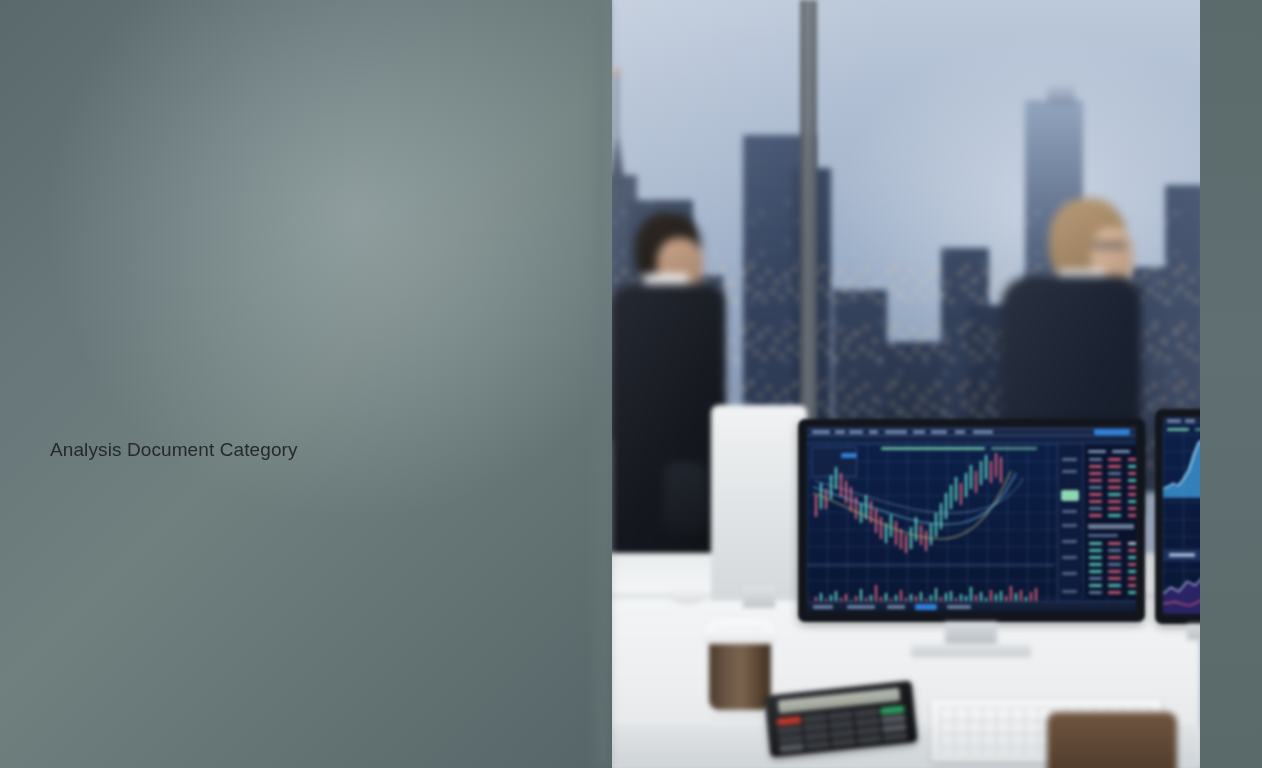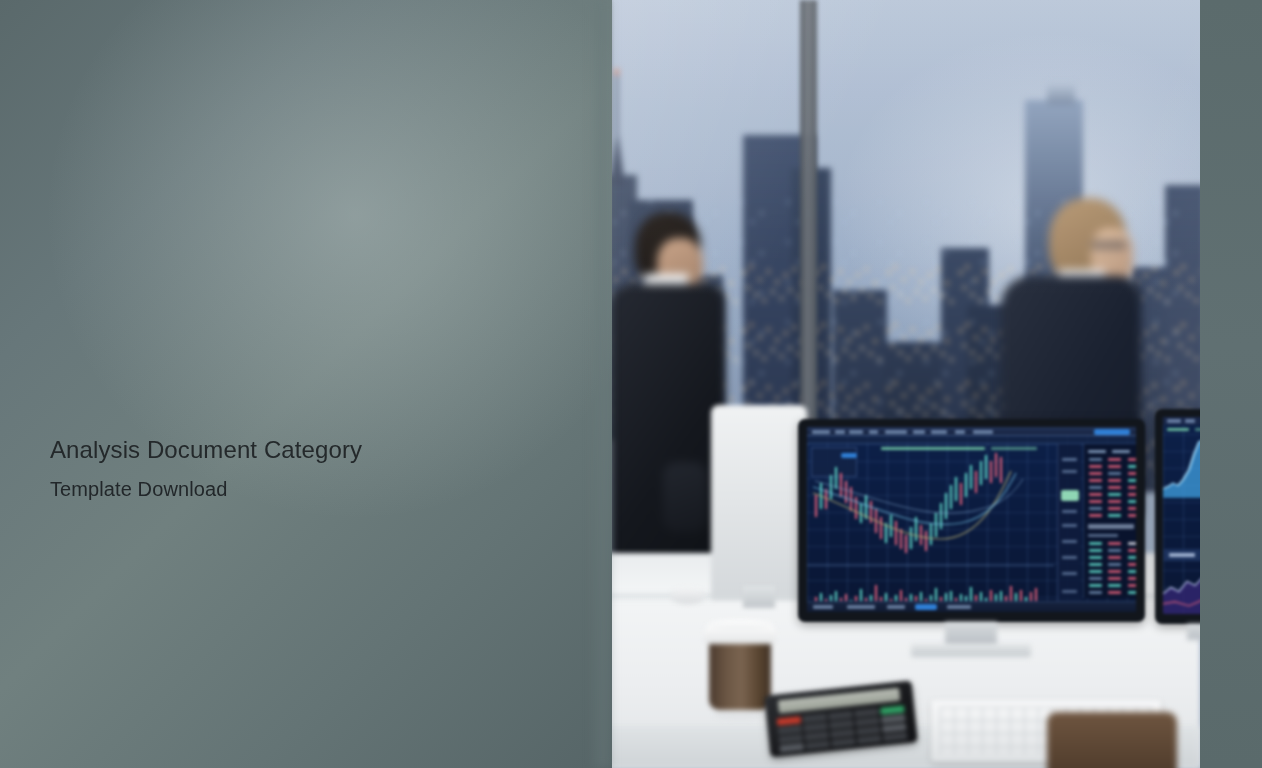--- a/index.html
+++ b/index.html
@@ -199,21 +199,21 @@
     font-weight:400;
     line-height:66px;
     letter-spacing:-0.2px;
     text-shadow:0 1px 3px rgba(40,52,54,.35);
     white-space:pre-line;
   }
 
   .subtitle {
     margin-top:31px;
     color:#24292b;
-    font-size:24px;
+    font-size:19px;
     font-weight:400;
     line-height:30px;
     letter-spacing:.1px;
   }
   .subtitle2 {
     margin-top:11px;
     color:#22272a;
     font-size:20px;
     font-weight:400;
     line-height:26px;
@@ -596,19 +596,18 @@
     <div class="chair" style="left:452px; top:712px; width:130px; height:64px;"></div>
 
     <div class="photo-veil"></div>
   </div>
 
   <div class="panel">
     <div class="panel-edge"></div>
 
     <div class="text-block">
       <div class="subtitle">Analysis Document Category</div>
-      <div class="subtitle2">Template Download</div>
     </div>
   </div>
 
   <div class="right-strip"></div>
 
 </div>
 
 </body></html>

